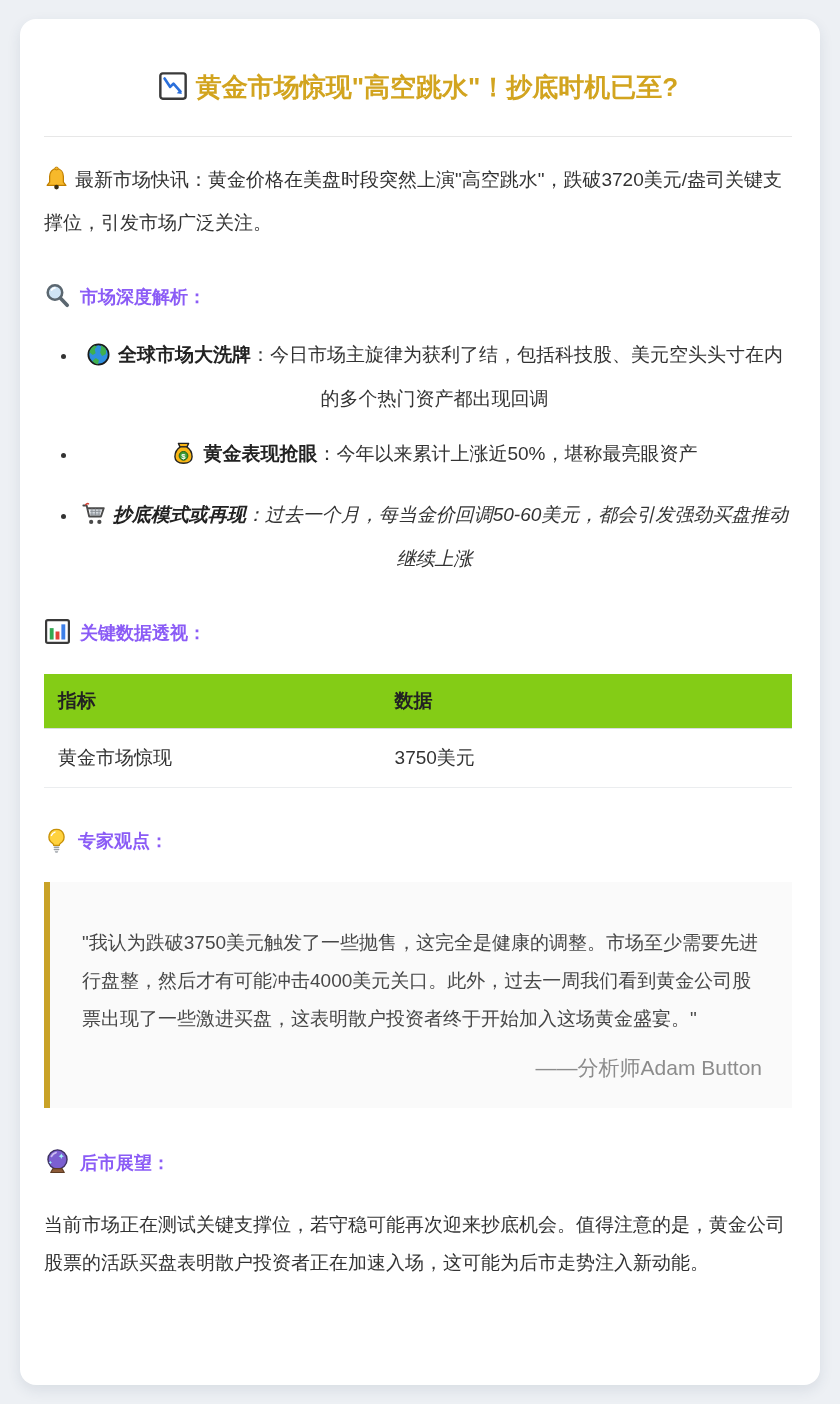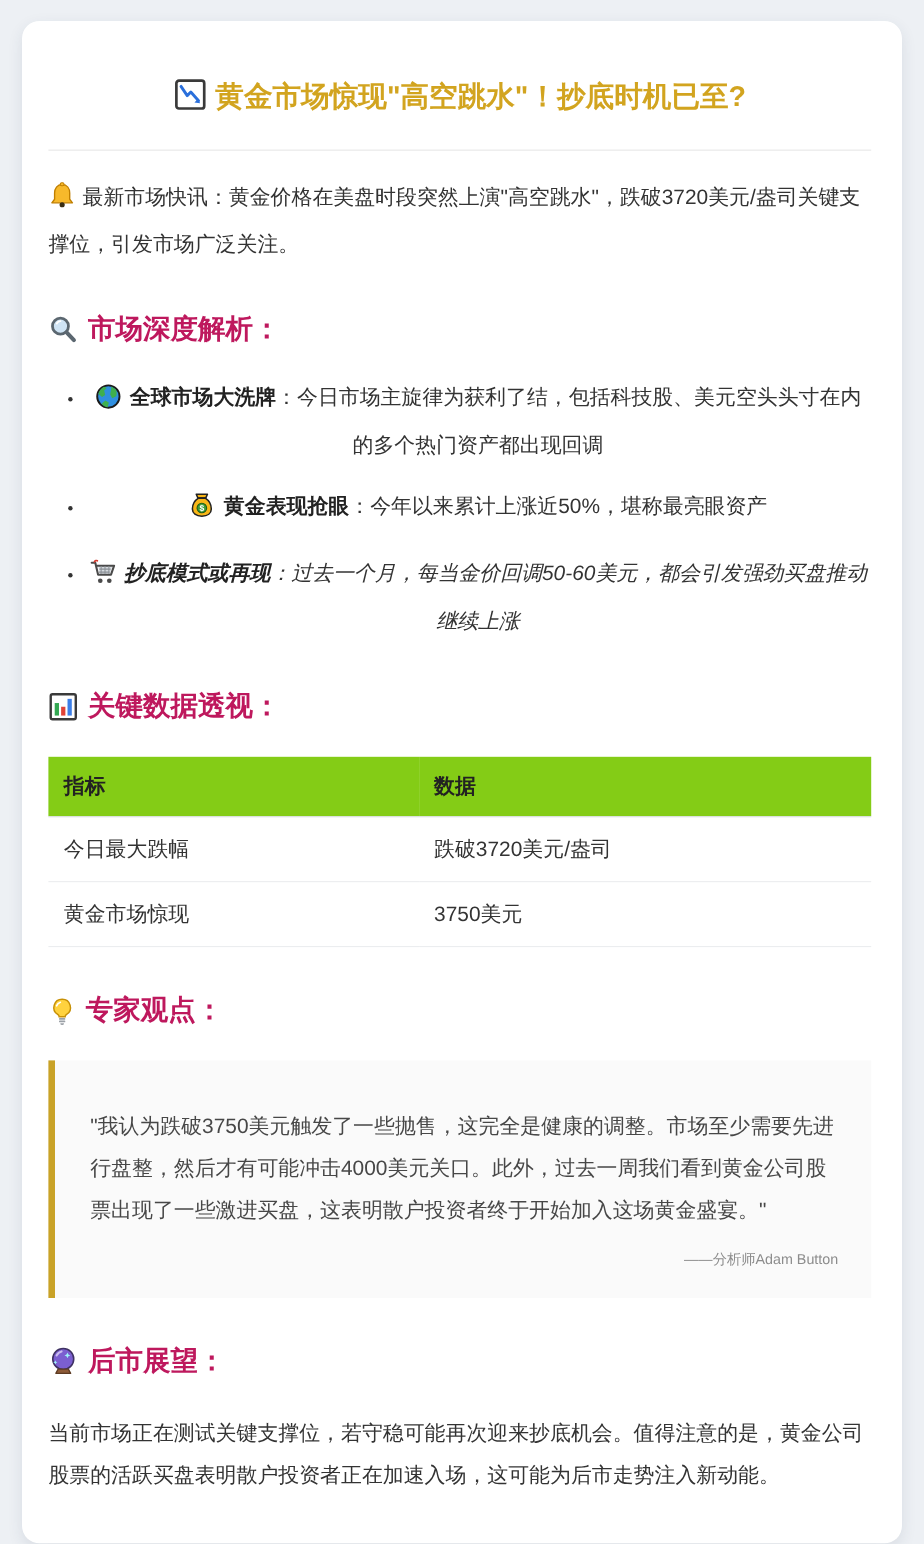--- a/index.html
+++ b/index.html
@@ -34,23 +34,23 @@
     margin: 24px 0 0 0;
   }
   p.body-text {
     font-size: 19px;
     line-height: 38px;
     margin: 24px 0 0 0;
     color: #333333;
   }
   p.body-text .ico { vertical-align: -5px; margin-right: 6px; }
   h2.section {
-    font-size: 25px;
+    font-size: 18px;
     font-weight: bold;
-    color: #be185d;
+    color: #8b5cf6;
     margin: 40px 0 0 0;
     line-height: 1.4;
   }
   h2.section .ico { vertical-align: -6px; margin-right: 9px; }
   ul.bullets {
     margin: 20px 0 0 0;
     padding-left: 33px;
   }
   ul.bullets li {
     font-size: 19px;
@@ -92,21 +92,21 @@
   }
   blockquote.quote .quote-text {
     font-size: 19px;
     line-height: 38px;
     color: #474747;
     margin: 0;
   }
   blockquote.quote .quote-author {
     text-align: right;
     color: #8c8c8c;
-    font-size: 13px;
+    font-size: 21px;
     margin: 16px 0 2px 0;
   }
   .ico { display: inline-block; }
 </style>
 </head>
 <body>
 
 <div class="card">
 
   <h1 class="title">
@@ -190,24 +190,20 @@
 
   <table class="data-table">
     <thead>
       <tr>
         <th>指标</th>
         <th>数据</th>
       </tr>
     </thead>
     <tbody>
       <tr>
-        <td>今日最大跌幅</td>
-        <td>跌破3720美元/盎司</td>
-      </tr>
-      <tr>
         <td>黄金市场惊现</td>
         <td>3750美元</td>
       </tr>
     </tbody>
   </table>
 
   <h2 class="section">
     <span class="ico">
       <svg width="25" height="25" viewBox="0 0 32 32">
         <path d="M16 1.8a9.6 9.6 0 0 0-5.2 17.7c1.1.8 1.7 1.6 1.7 2.7h7c0-1.1.6-1.9 1.7-2.7A9.6 9.6 0 0 0 16 1.8z" fill="#ffd23e" stroke="#c79006" stroke-width="1.7"></path>

